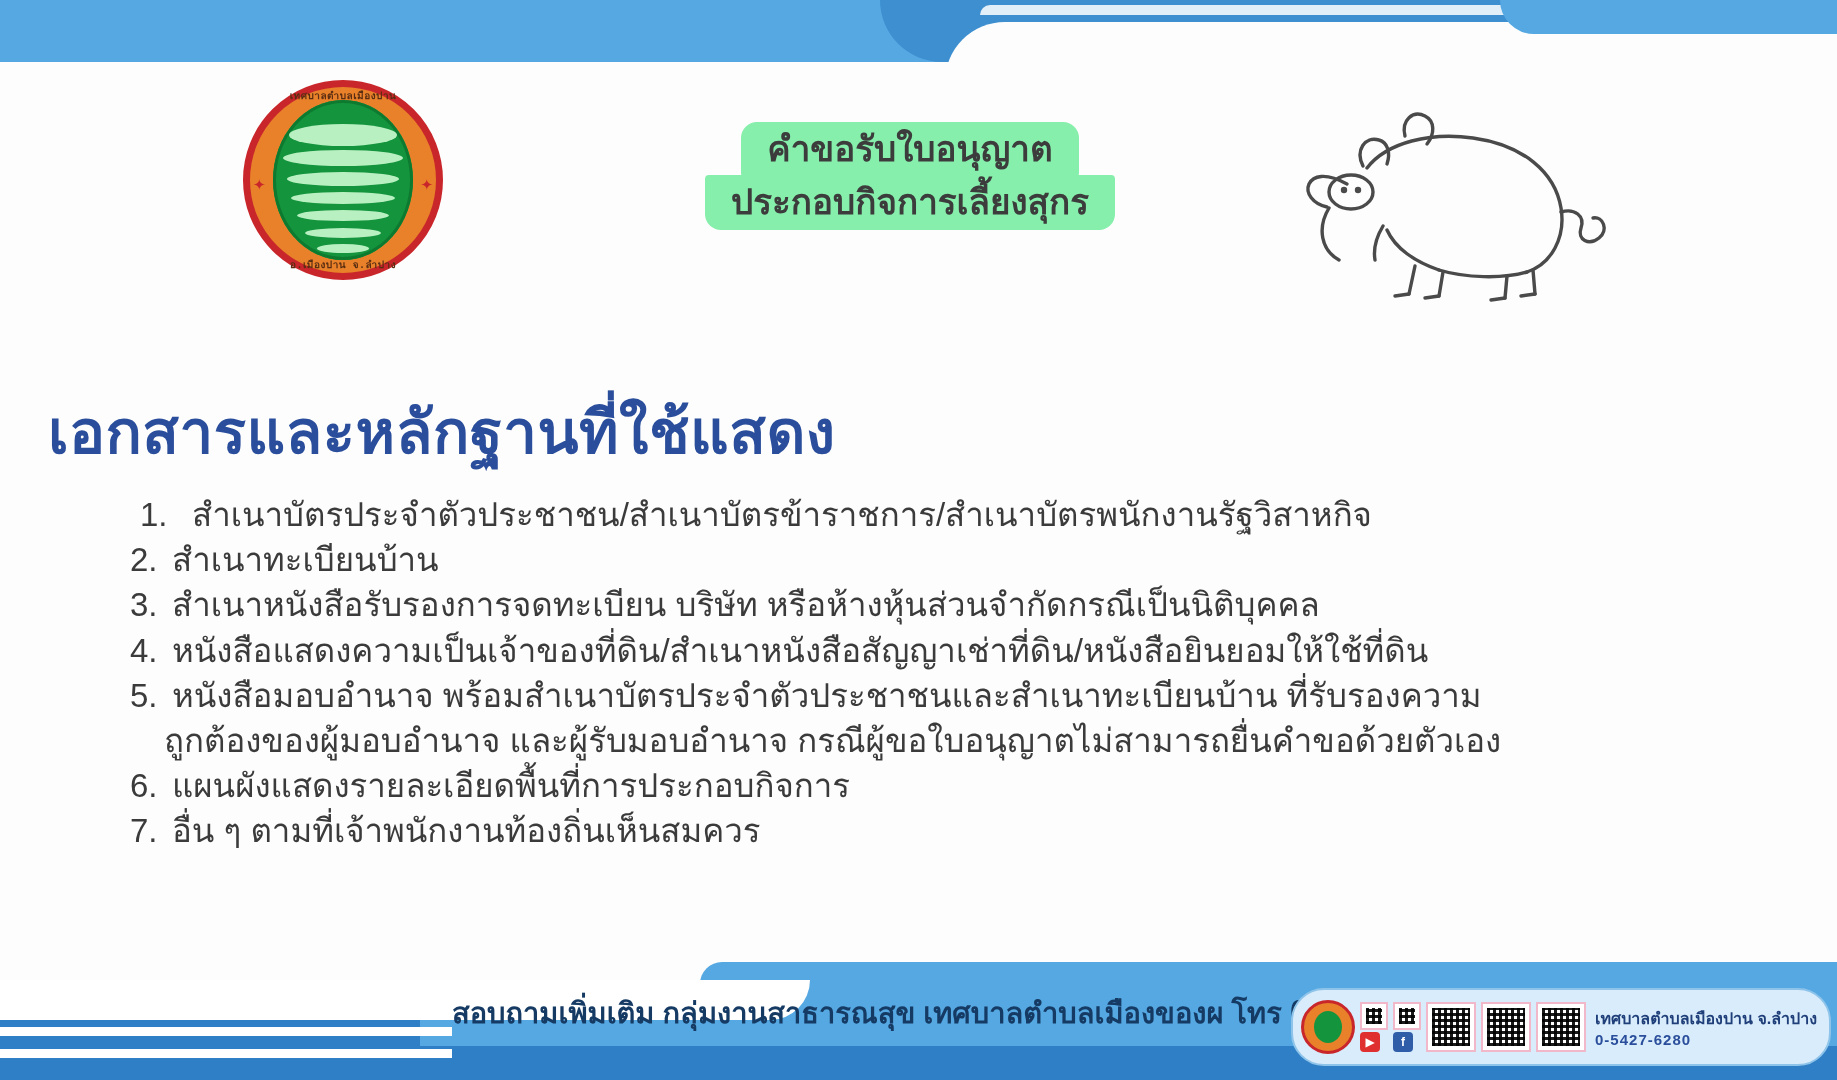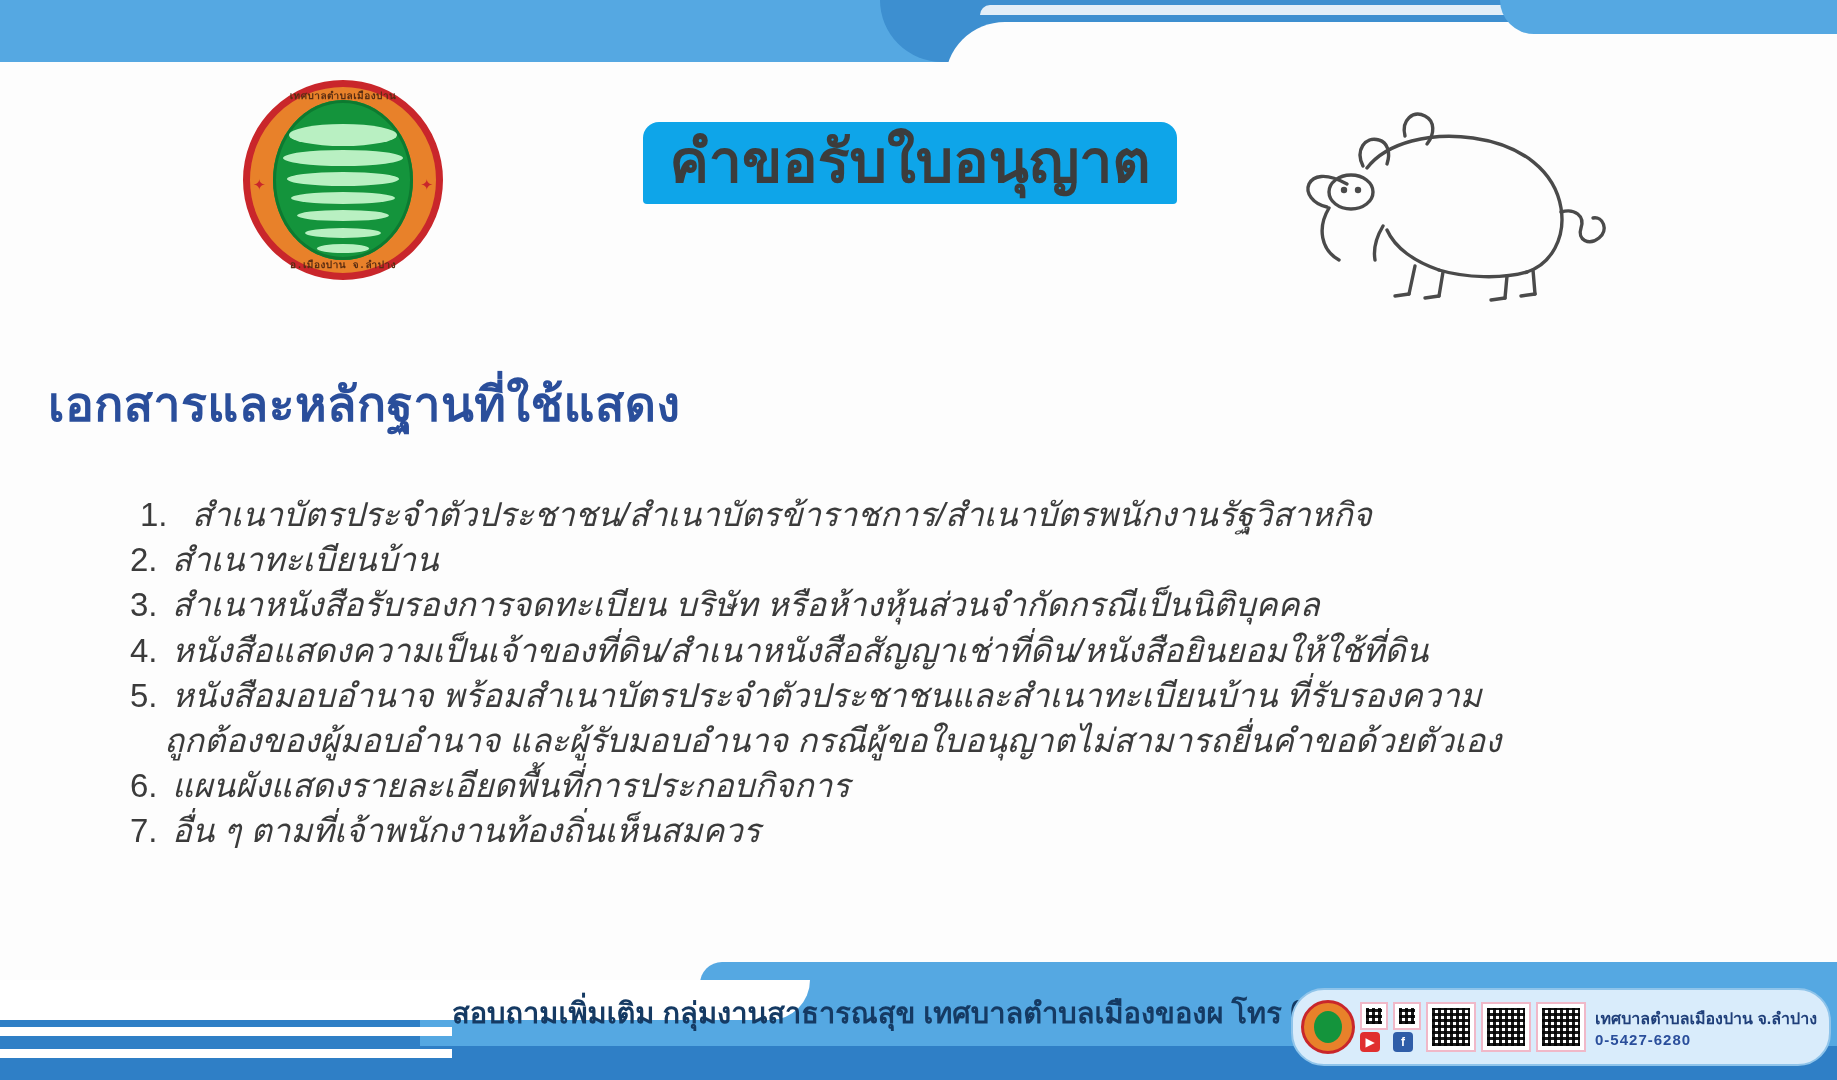--- a/index.html
+++ b/index.html
@@ -72,55 +72,54 @@
   .logo-star{position:absolute;color:#c9262b;font-size:15px;}
   .ls-l{left:10px;top:96px;}
   .ls-r{right:10px;top:96px;}
 
   
   .title-wrap{
     position:absolute;left:560px;top:122px;width:700px;
     display:flex;flex-direction:column;align-items:center;
   }
   .title-line{
-    background:#0ea5e9;
+    background:#86efac;
     color:#3c3c3c;
     font-weight:bold;
-    font-size:59px;
+    font-size:35px;
     line-height:1.12;
     padding:7px 26px 9px 26px;
     border-radius:16px;
     white-space:nowrap;
   }
   .title-line.l1{border-bottom-left-radius:4px;border-bottom-right-radius:4px;}
   .title-line.l2{margin-top:-2px;border-top-left-radius:4px;border-top-right-radius:4px;}
 
   
   .pig{position:absolute;left:1255px;top:80px;width:420px;height:230px;}
 
   
   .heading{
-    position:absolute;left:48px;top:382px;
-    color:#2a4e9b;font-weight:bold;font-size:48px;line-height:1.1;
+    position:absolute;left:48px;top:400px;
+    color:#2a4e9b;font-weight:bold;font-size:60px;line-height:1.1;
     letter-spacing:.5px;
-    font-family:Liberation Mono, monospace;
   }
 
   
   .list{
     position:absolute;left:130px;top:492px;width:1600px;
     color:#3b3b3b;
   }
   .li{
     display:flex;align-items:flex-start;
     font-size:33px;line-height:1.37;
     white-space:nowrap;
   }
   .li .num{min-width:42px;flex:0 0 auto;}
-  .li .txt{flex:1 1 auto;font-style:italic;}
+  .li .txt{flex:1 1 auto;}
   .li.cont{padding-left:0;}
   .li.cont .txt{margin-left:-8px;}
   .li.indent1 .num{min-width:52px;padding-left:10px;}
 
   
   .footer-blue{
     position:absolute;left:0;bottom:0;width:1837px;height:96px;
     background:#2f7fc6;
   }
   .footer-light{
@@ -220,20 +219,21 @@
         <div class="mtn m3"></div>
       <div class="mtn m4"></div>
         <div class="mtn m5"></div>
         <div class="mtn m6"></div>
       <div class="mtn m7"></div>
     </div>
   </div>
 
   <div class="title-wrap">
     <div class="title-line l1">คำขอรับใบอนุญาต</div>
+    <div class="title-line l2">ประกอบกิจการเลี้ยงสุกร</div>
   </div>
 
   <svg class="pig" viewBox="0 0 420 230" fill="none" stroke="#4a4a4a" stroke-width="3.4" stroke-linecap="round" stroke-linejoin="round">
     <path d="M92 104 C70 92, 58 96, 54 104 C50 113, 58 124, 72 127"></path>
     <path d="M74 128 C62 148, 66 170, 84 180"></path>
     <ellipse cx="96" cy="112" rx="22" ry="17"></ellipse>
     <circle cx="89" cy="110" r="3.2" fill="#4a4a4a" stroke="none"></circle>
     <circle cx="103" cy="110" r="3.2" fill="#4a4a4a" stroke="none"></circle>
     <path d="M108 86 C100 70, 110 56, 124 60 C132 62, 136 72, 132 84"></path>
     <path d="M150 56 C146 40, 158 30, 170 36 C180 41, 180 54, 172 64"></path>

